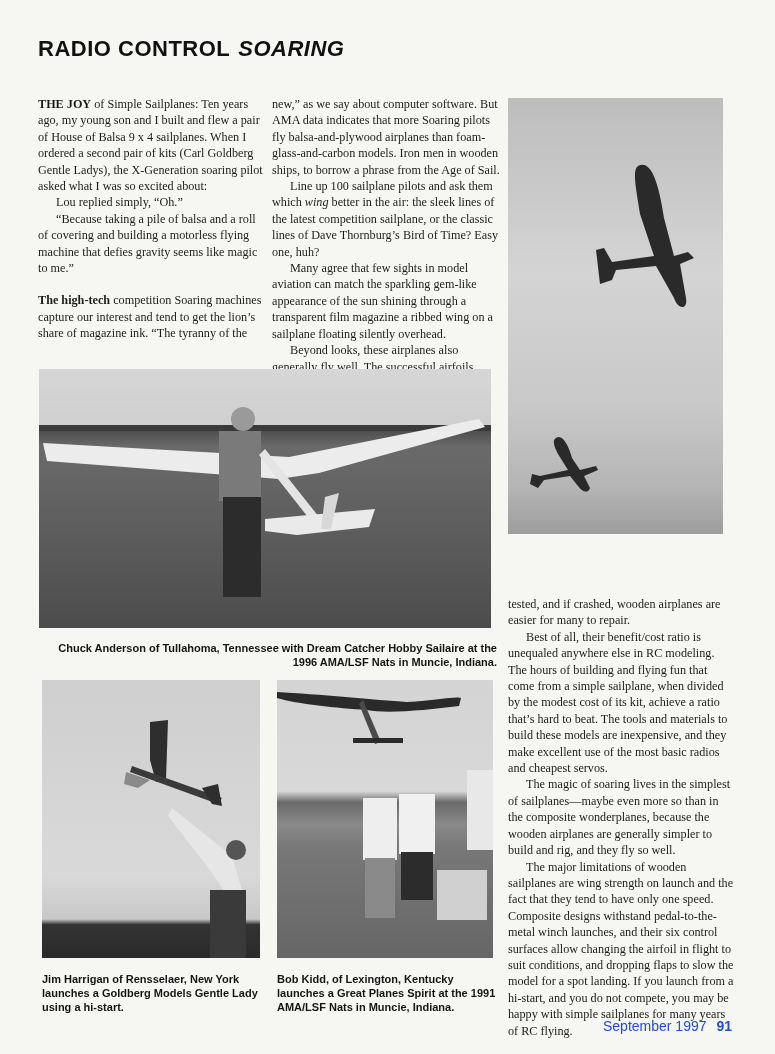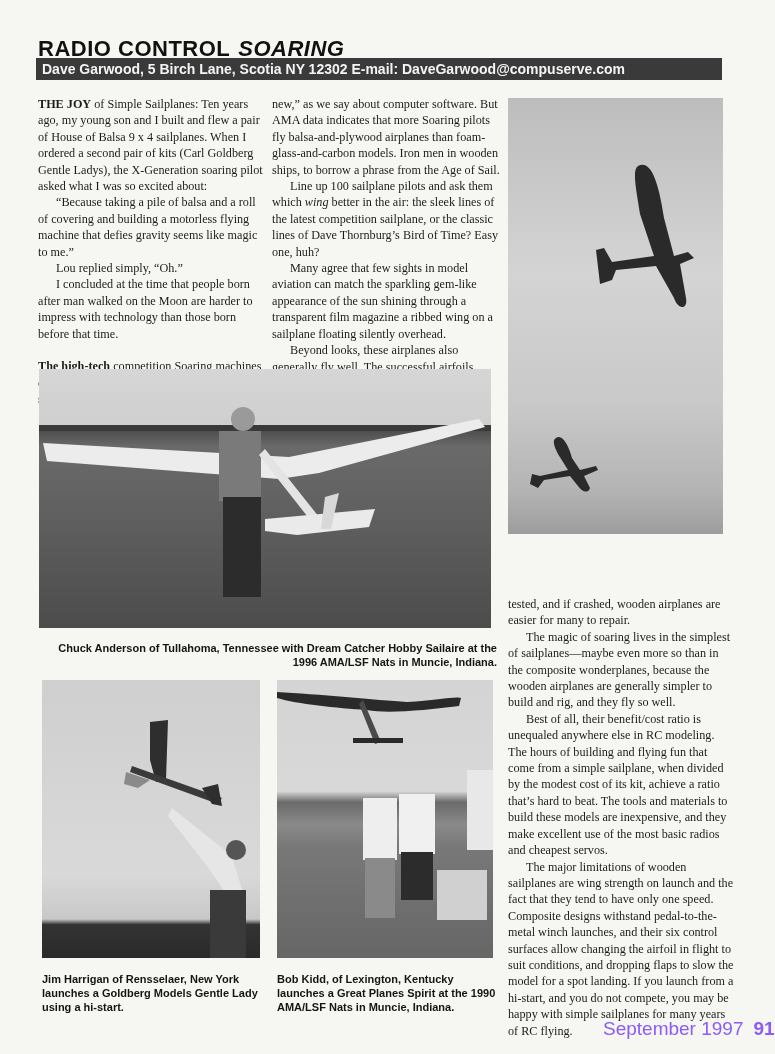--- a/index.html
+++ b/index.html
@@ -8,38 +8,36 @@
   .title{position:absolute;left:38px;top:36px;font-family:"Liberation Sans",sans-serif;font-weight:bold;font-size:22px;letter-spacing:0.5px;color:#111;white-space:nowrap;}
   .title .it{font-style:italic;margin-left:8px;}
   .bar{position:absolute;left:36px;top:58px;width:686px;height:22px;background:#3a3a3a;color:#f4f4f4;font-family:"Liberation Sans",sans-serif;font-weight:bold;font-size:14px;line-height:22px;padding-left:6px;box-sizing:border-box;white-space:nowrap;}
   .col{position:absolute;font-size:12.2px;line-height:16.4px;text-align:left;}
   .col p{margin:0;}
   .col p.ind{text-indent:18px;}
   .col p.gap{margin-top:16px;}
   .col b{font-weight:bold;margin-top:40px;}
   .photo{position:absolute;overflow:hidden;}
   .cap{position:absolute;font-family:"Liberation Sans",sans-serif;font-weight:bold;font-size:11px;line-height:14px;color:#151515;}
-  .footer{position:absolute;left:603px;top:1018px;font-family:"Liberation Sans",sans-serif;font-size:19px;color:#8b5cf6;white-space:nowrap;}
+  .footer{position:absolute;left:603px;top:1018px;font-family:"Liberation Sans",sans-serif;font-size:14px;color:#1d4ed8;white-space:nowrap;}
   .footer .num{font-weight:bold;margin-left:10px;}
 </style>
 </head>
 <body>
 
 <div class="page">
 
   <div class="title">
     <span>RADIO CONTROL</span><span class="it">SOARING</span>
   </div>
-  <div class="bar">Dave Garwood, 5 Birch Lane, Scotia NY  12302  E-mail: DaveGarwood@compuserve.com</div>
 
   <div class="col" style="left:38px;top:96px;width:228px;">
     <p><b>THE JOY</b><span> of Simple Sailplanes: Ten years ago, my young son and I built and flew a pair of House of Balsa 9 x 4 sailplanes. When I ordered a second pair of kits (Carl Goldberg Gentle Ladys), the X-Generation soaring pilot asked what I was so excited about:</span></p>
+    <p class="ind">Lou replied simply, “Oh.”</p>
     <p class="ind">“Because taking a pile of balsa and a roll of covering and building a motorless flying machine that defies gravity seems like magic to me.”</p>
-    <p class="ind">Lou replied simply, “Oh.”</p>
-    <p class="ind">I concluded at the time that people born after man walked on the Moon are harder to impress with technology than those born before that time.</p>
     <p class="gap"><b>The high-tech</b><span> competition Soaring machines capture our interest and tend to get the lion’s share of magazine ink. “The tyranny of the</span></p>
   </div>
 
   <div class="col" style="left:272px;top:96px;width:228px;">
     <p>new,” as we say about computer software. But AMA data indicates that more Soaring pilots fly balsa-and-plywood airplanes than foam-glass-and-carbon models. Iron men in wooden ships, to borrow a phrase from the Age of Sail.</p>
     <p class="ind"><span>Line up 100 sailplane pilots and ask them which </span><i>wing</i><span> better in the air: the sleek lines of the latest competition sailplane, or the classic lines of Dave Thornburg’s Bird of Time?  Easy one, huh?</span></p>
     <p class="ind">Many agree that few sights in model aviation can match the sparkling gem-like appearance of the sun shining through a transparent film magazine a ribbed wing on a sailplane floating silently overhead.</p>
     <p class="ind">Beyond looks, these airplanes also generally fly well. The successful airfoils, wing planforms, and tail moments are well known. The wing and fuselage strengths are tried and</p>
   </div>
 
@@ -47,22 +45,22 @@
     <svg width="215" height="436" viewBox="0 0 215 436">
       <g fill="#2a2a2a">
         <path d="M130 68 C142 62 150 80 156 120 L166 158 L180 154 L186 160 L172 166 L178 200 C180 212 170 212 166 200 L148 168 L108 172 L104 182 L92 186 L88 152 L96 150 L104 164 L146 158 L132 116 C128 90 124 72 130 68Z"></path>
         <path d="M48 340 C54 336 60 346 64 360 L72 372 L88 368 L90 372 L76 378 L82 390 C80 396 74 394 70 388 L62 378 L36 382 L30 390 L22 386 L24 376 L32 378 L60 372 L50 356 C46 348 44 342 48 340Z"></path>
       </g>
     </svg>
   </div>
 
   <div class="col" style="left:508px;top:596px;width:228px;">
     <p>tested, and if crashed, wooden airplanes are easier for many to repair.</p>
+    <p class="ind">Best of all, their benefit/cost ratio is unequaled anywhere else in RC modeling. The hours of building and flying fun that come from a simple sailplane, when divided by the modest cost of its kit, achieve a ratio that’s hard to beat. The tools and materials to build these models are inexpensive, and they make excellent use of the most basic radios and cheapest servos.</p>
     <p class="ind">The magic of soaring lives in the simplest of sailplanes—maybe even more so than in the composite wonderplanes, because the wooden airplanes are generally simpler to build and rig, and they fly so well.</p>
-    <p class="ind">Best of all, their benefit/cost ratio is unequaled anywhere else in RC modeling. The hours of building and flying fun that come from a simple sailplane, when divided by the modest cost of its kit, achieve a ratio that’s hard to beat. The tools and materials to build these models are inexpensive, and they make excellent use of the most basic radios and cheapest servos.</p>
     <p class="ind">The major limitations of wooden sailplanes are wing strength on launch and the fact that they tend to have only one speed. Composite designs withstand pedal-to-the-metal winch launches, and their six control surfaces allow changing the airfoil in flight to suit conditions, and dropping flaps to slow the model for a spot landing. If you launch from a hi-start, and you do not compete, you may be happy with simple sailplanes for many years of RC flying.</p>
 
   </div>
 
   <div class="photo" style="left:39px;top:369px;width:452px;height:259px;background:linear-gradient(180deg,#d6d6d6 0%,#cfcfcf 22%,#4a4a4a 23%,#6a6a6a 30%,#5e5e5e 60%,#4c4c4c 100%);">
     <svg width="452" height="259" viewBox="0 0 452 259">
       <rect x="0" y="56" width="452" height="6" fill="#3a3a3a"></rect>
       <path d="M4 74 L250 88 L440 50 L446 58 L280 104 L240 110 L8 92Z" fill="#ececec"></path>
       <rect x="180" y="62" width="42" height="70" fill="#7a7a7a"></rect>
       <rect x="184" y="128" width="38" height="100" fill="#2c2c2c"></rect>
@@ -93,19 +91,19 @@
       <path d="M86 20 L104 62 L98 64 L82 24Z" fill="#4a4a4a"></path>
       <rect x="76" y="58" width="50" height="5" fill="#2a2a2a"></rect>
       <rect x="86" y="118" width="34" height="62" fill="#eeeeee"></rect>
       <rect x="88" y="178" width="30" height="60" fill="#8a8a8a"></rect>
       <rect x="122" y="114" width="36" height="60" fill="#f0f0f0"></rect>
       <rect x="124" y="172" width="32" height="48" fill="#2c2c2c"></rect>
       <rect x="160" y="190" width="50" height="50" fill="#d0d0d0"></rect>
       <rect x="190" y="90" width="26" height="80" fill="#e8e8e8"></rect>
     </svg>
   </div>
-  <div class="cap" style="left:277px;top:972px;width:225px;">Bob Kidd, of Lexington, Kentucky launches a Great Planes Spirit at the 1990 AMA/LSF Nats in Muncie, Indiana.</div>
+  <div class="cap" style="left:277px;top:972px;width:225px;">Bob Kidd, of Lexington, Kentucky launches a Great Planes Spirit at the 1991 AMA/LSF Nats in Muncie, Indiana.</div>
 
   <div class="footer">
     <span>September 1997</span><span class="num">91</span>
   </div>
 
 </div>
 
 </body></html>

